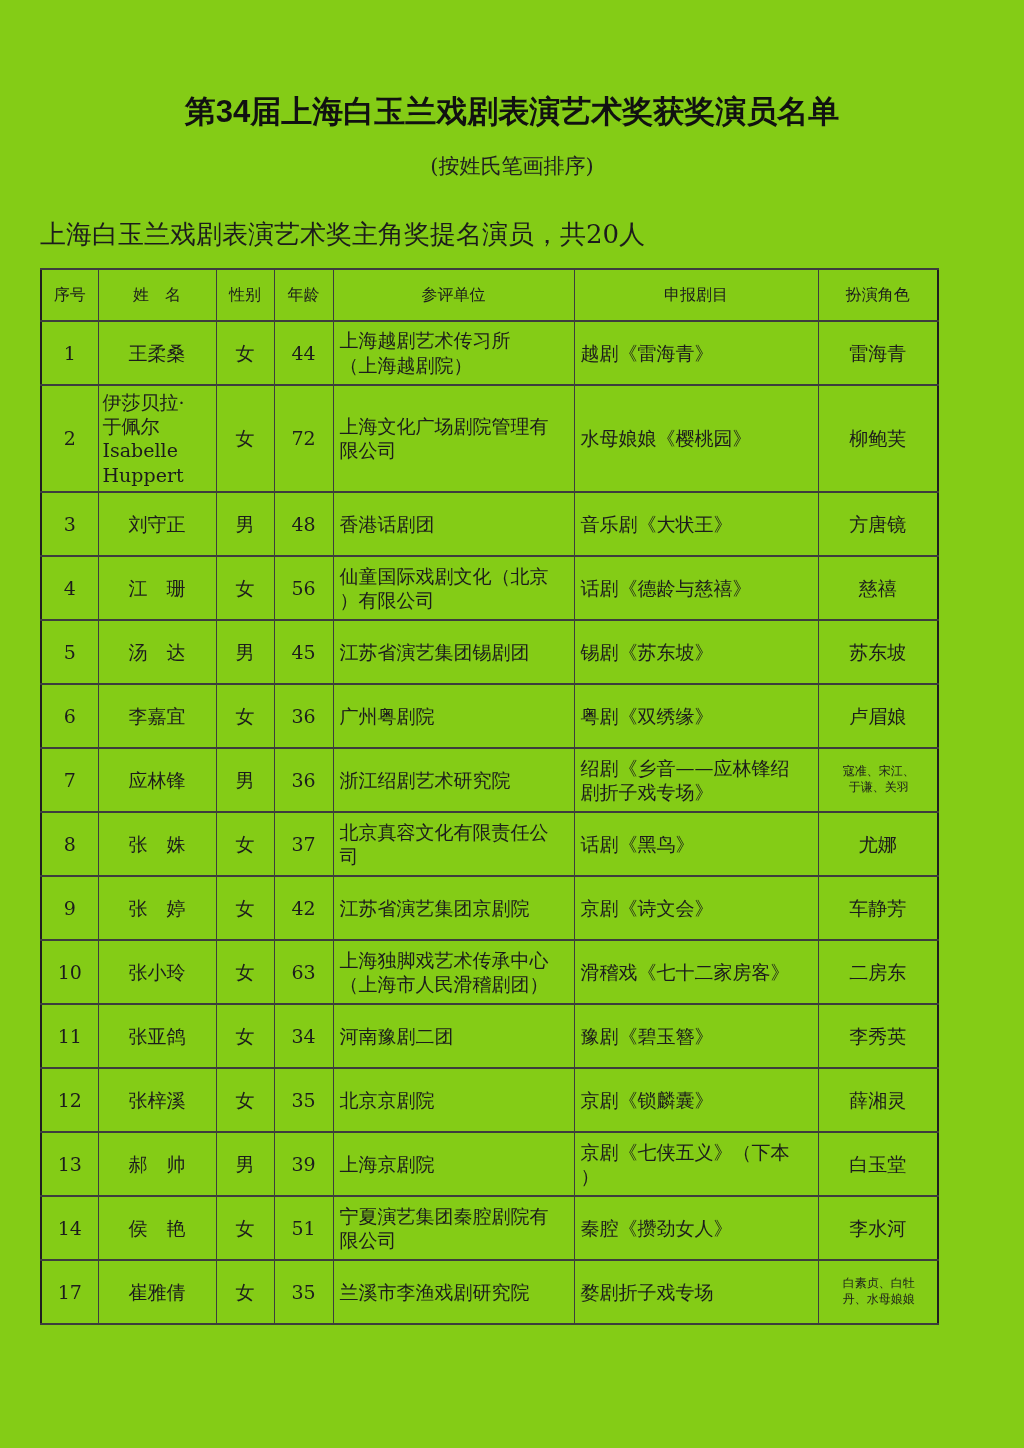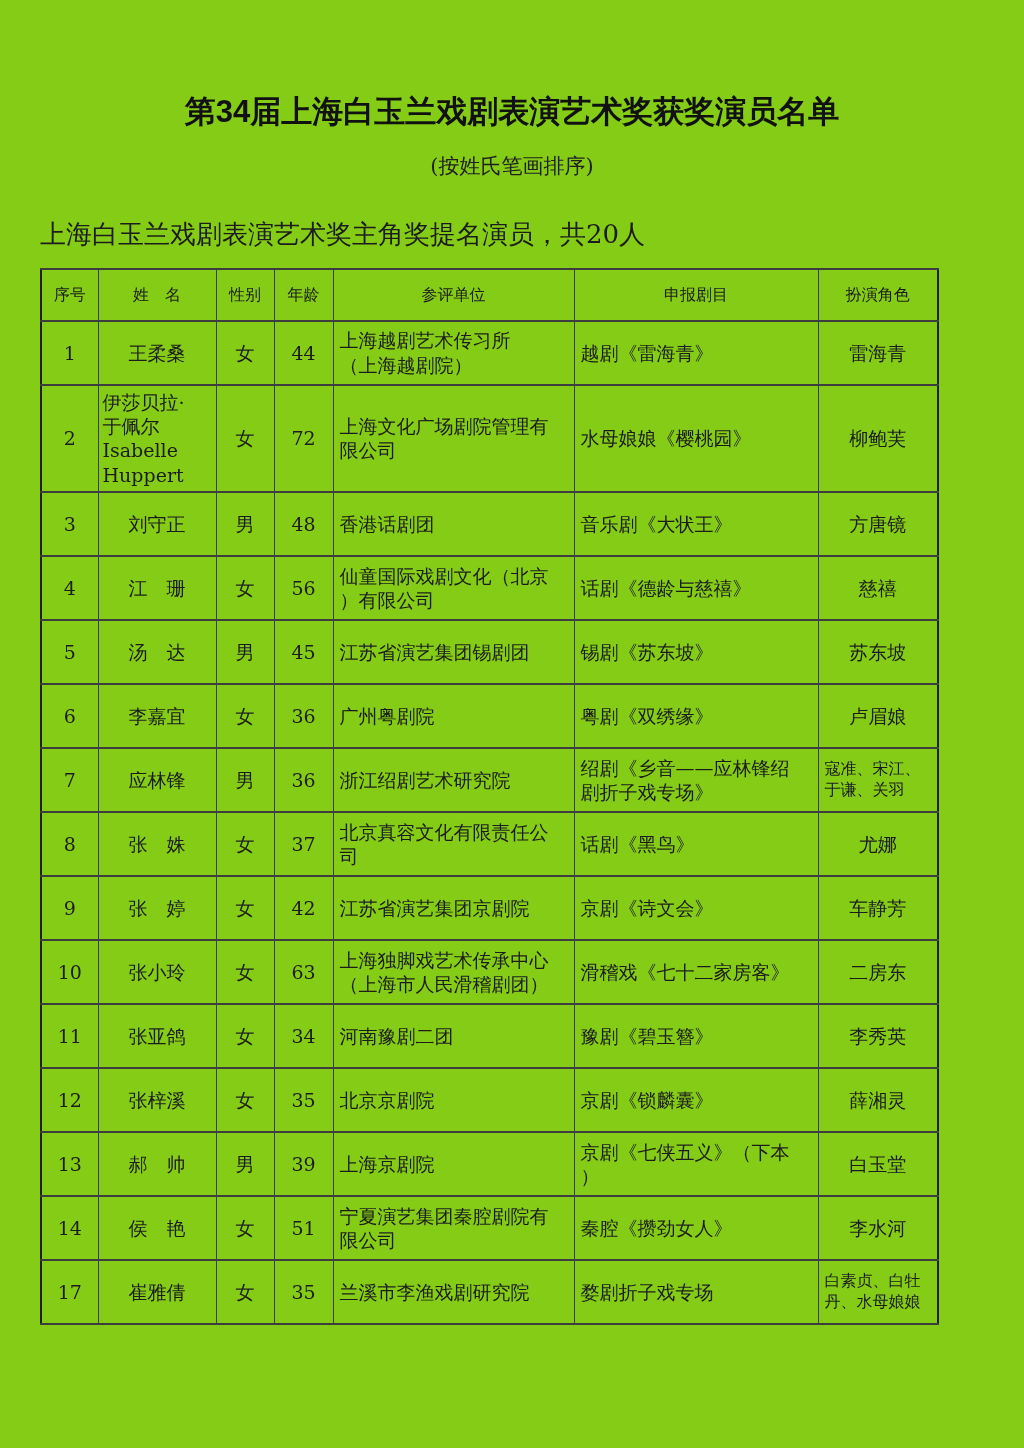--- a/index.html
+++ b/index.html
@@ -74,23 +74,23 @@
   td.col-unit, td.col-play {
     text-align: left;
     padding-left: 6px;
     padding-right: 4px;
   }
   td.long-name {
     text-align: left;
     padding-left: 4px;
   }
   td.small-role {
-    font-size: 16px;
+    font-size: 12px;
     line-height: 1.3;
-    text-align: left;
+    text-align: center;
     padding-left: 6px;
     padding-right: 4px;
   }
 </style>
 </head>
 <body>
 
 <div class="page">
 
   <h1 class="doc-title">第34届上海白玉兰戏剧表演艺术奖获奖演员名单</h1>

